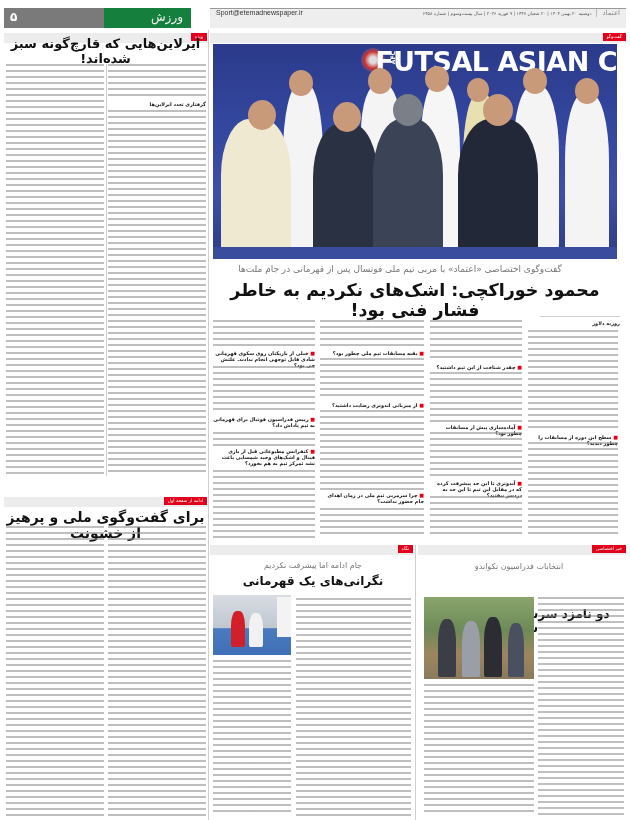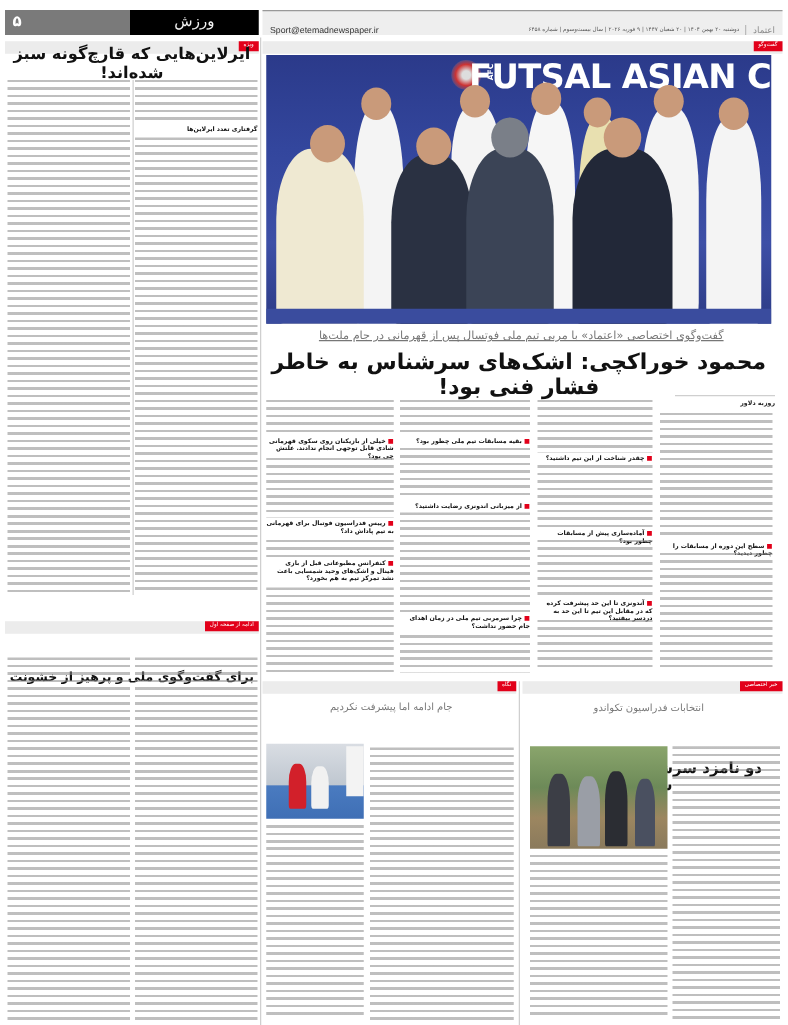--- a/index.html
+++ b/index.html
@@ -4,22 +4,22 @@
 <style>
   * { box-sizing: border-box; margin: 0; padding: 0; }
   html, body { width: 630px; height: 820px; background: #ffffff; overflow: hidden; }
   body { font-family: "DejaVu Sans", sans-serif; color: #222; direction: ltr; position: relative; }
 
   .page { position: absolute; left: 0; top: 0; width: 630px; height: 820px; }
 
   
   .hdr-left { position: absolute; left: 4px; top: 8px; width: 203px; height: 20px; display: flex; }
   .hdr-pagenum { width: 100px; background: #7a7a7a; color: #fff; font-weight: bold; font-size: 12px; padding: 2px 6px; }
-  .hdr-section { width: 103px; background: #000000; color: #f3f3f3; font-size: 12px; padding: 2px 8px; text-align: center; direction: rtl; }
-  .hdr-right { position: absolute; left: 210px; top: 8px; width: 416px; height: 20px; background: #eeeeee; border-top: 1px solid #999; display: flex; align-items: flex-end; justify-content: space-between; padding: 0 6px; }
+  .hdr-section { width: 87px; background: #15803d; color: #f3f3f3; font-size: 12px; padding: 2px 8px; text-align: right; direction: rtl; }
+  .hdr-right { position: absolute; left: 210px; top: 8px; width: 416px; height: 20px; background: #eeeeee; border-top: 1px solid #999; display: flex; align-items: flex-start; justify-content: space-between; padding: 0 6px; }
   .hdr-email { font-size: 7px; color: #333; font-family: "Liberation Sans", sans-serif; }
   .hdr-date { font-size: 4.5px; color: #555; direction: rtl; }
   .hdr-logo { font-size: 7px; color: #888; border-left: 1px solid #bbb; padding-left: 5px; margin-left: 5px; }
 
   .tagbar { position: absolute; height: 10px; background: #ececec; }
   .tag { position: absolute; top: 0; right: 0; background: #e2001a; color: #fff; font-size: 4.5px; height: 8px; padding: 1px 4px; direction: rtl; }
 
   .col-rule { position: absolute; width: 1px; background: #cfcfcf; }
 
   
@@ -94,22 +94,22 @@
     <div class="head" style="left:35px;top:56px;width:28px;height:30px;"></div>
     <div class="person" style="left:100px;top:80px;width:65px;height:135px;background:#2a3142;"></div>
     <div class="head" style="left:120px;top:58px;width:28px;height:30px;"></div>
     <div class="person" style="left:160px;top:75px;width:70px;height:140px;background:#3b4456;"></div>
     <div class="head" style="left:180px;top:50px;width:30px;height:32px;background:#7a7f88;"></div>
     <div class="person" style="left:245px;top:75px;width:80px;height:140px;background:#222838;"></div>
     <div class="head" style="left:270px;top:50px;width:30px;height:32px;"></div>
     <div class="hero-floor"></div>
   </div>
 
-  <div class="kicker" style="left:215px;top:264px;width:404px;font-size:9px;text-decoration:underline;">گفت‌وگوی اختصاصی «اعتماد» با مربی تیم ملی فوتسال پس از قهرمانی در جام ملت‌ها</div>
-  <div class="headline" style="left:213px;top:280px;width:404px;font-size:17.5px;letter-spacing:-0.5px;">محمود خوراکچی: اشک‌های سرشناس به خاطر فشار فنی بود!</div>
+  <div class="kicker" style="left:198px;top:264px;width:404px;font-size:9px;">گفت‌وگوی اختصاصی «اعتماد» با مربی تیم ملی فوتسال پس از قهرمانی در جام ملت‌ها</div>
+  <div class="headline" style="left:213px;top:280px;width:404px;font-size:17.5px;letter-spacing:-0.5px;">محمود خوراکچی: اشک‌های نکردیم به خاطر فشار فنی بود!</div>
 
   <div class="hline" style="left:540px;top:316px;width:80px;"></div>
   <div class="byline" style="left:540px;top:320px;width:80px;">روزبه دلاور</div>
   <div class="txt" style="left:528px;top:330px;width:90px;height:102px;"></div>
   <div class="sub" style="left:528px;top:434px;width:90px;"><span class="dot">■ </span><span>سطح این دوره از مسابقات را چطور دیدید؟</span></div>
   <div class="txt" style="left:528px;top:442px;width:90px;height:95px;"></div>
 
   <div class="txt" style="left:430px;top:320px;width:92px;height:42px;"></div>
   <div class="sub" style="left:430px;top:364px;width:92px;"><span class="dot">■ </span><span>چقدر شناخت از این تیم داشتید؟</span></div>
   <div class="txt" style="left:430px;top:372px;width:92px;height:50px;"></div>
@@ -137,33 +137,34 @@
   <div class="headline" style="left:4px;top:36px;width:203px;font-size:13px;">ایرلاین‌هایی که قارچ‌گونه سبز شده‌اند!</div>
   <div class="txt" style="left:108px;top:64px;width:98px;height:36px;"></div>
   <div class="sub" style="left:108px;top:101px;width:98px;">گرفتاری تعدد ایرلاین‌ها</div>
   <div class="txt" style="left:108px;top:110px;width:98px;height:365px;"></div>
   <div class="txt" style="left:6px;top:64px;width:98px;height:412px;"></div>
   <div class="col-rule" style="left:106px;top:64px;height:412px;"></div>
 
   <div class="tagbar" style="left:4px;top:497px;width:203px;">
     <span class="tag">ادامه از صفحه اول</span>
   </div>
-  <div class="headline" style="left:4px;top:509px;width:203px;font-size:10px;margin-top:28px;">برای گفت‌وگوی ملی و پرهیز از خشونت</div>
+  <div class="headline" style="left:4px;top:509px;width:203px;font-size:14px;">برای گفت‌وگوی ملی و پرهیز از خشونت</div>
   <div class="txt" style="left:108px;top:526px;width:98px;height:290px;"></div>
   <div class="txt" style="left:6px;top:526px;width:98px;height:290px;"></div>
 
   <div class="tagbar" style="left:210px;top:545px;width:203px;">
     <span class="tag">نگاه</span>
   </div>
   <div class="tagbar" style="left:418px;top:545px;width:208px;">
     <span class="tag">خبر اختصاصی</span>
   </div>
   <div class="col-rule" style="left:415px;top:545px;height:275px;"></div>
 
   <div class="kicker" style="left:213px;top:561px;width:200px;font-size:8px;">جام ادامه اما پیشرفت نکردیم</div>
+  <div class="headline" style="left:213px;top:574px;width:200px;font-size:12px;">نگرانی‌های یک قهرمانی</div>
   <div class="photo-futsal">
     <div style="position:absolute;left:18px;top:16px;width:14px;height:36px;background:#d2202a;border-radius:40% 40% 10% 10%;"></div>
     <div style="position:absolute;left:36px;top:18px;width:14px;height:34px;background:#f1f1f1;border-radius:40% 40% 10% 10%;"></div>
     <div style="position:absolute;left:64px;top:2px;width:14px;height:40px;background:#f3f3f3;"></div>
   </div>
   <div class="txt" style="left:296px;top:598px;width:115px;height:218px;"></div>
   <div class="txt" style="left:213px;top:660px;width:78px;height:156px;"></div>
 
   <div class="kicker" style="left:416px;top:562px;width:206px;font-size:8px;">انتخابات فدراسیون تکواندو</div>
   <div class="headline" style="left:420px;top:607px;width:206px;font-size:12px;letter-spacing:-0.3px;">دو نامزد سرشناس ردصلاحیت شدند</div>

